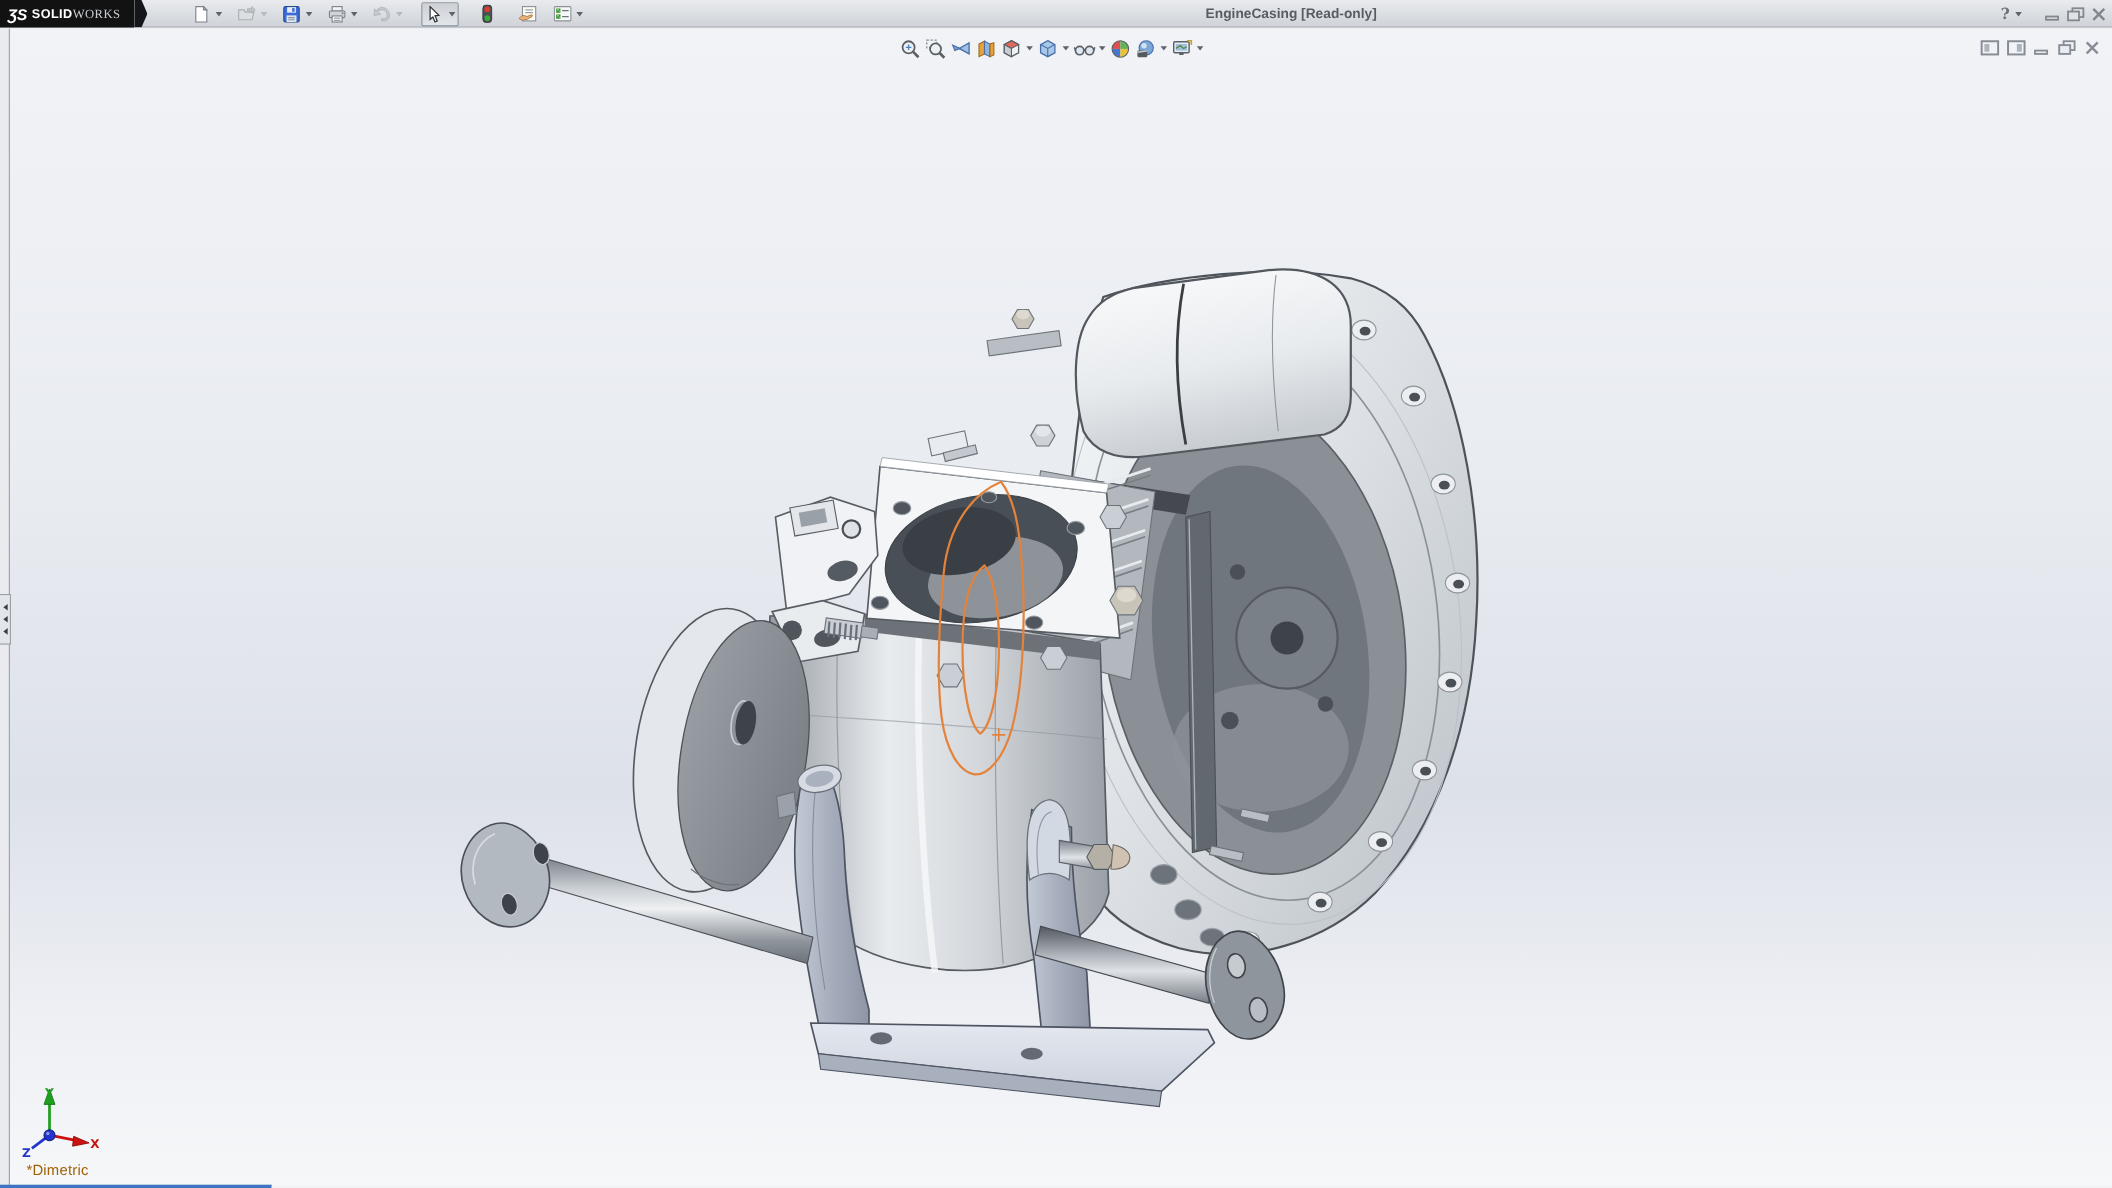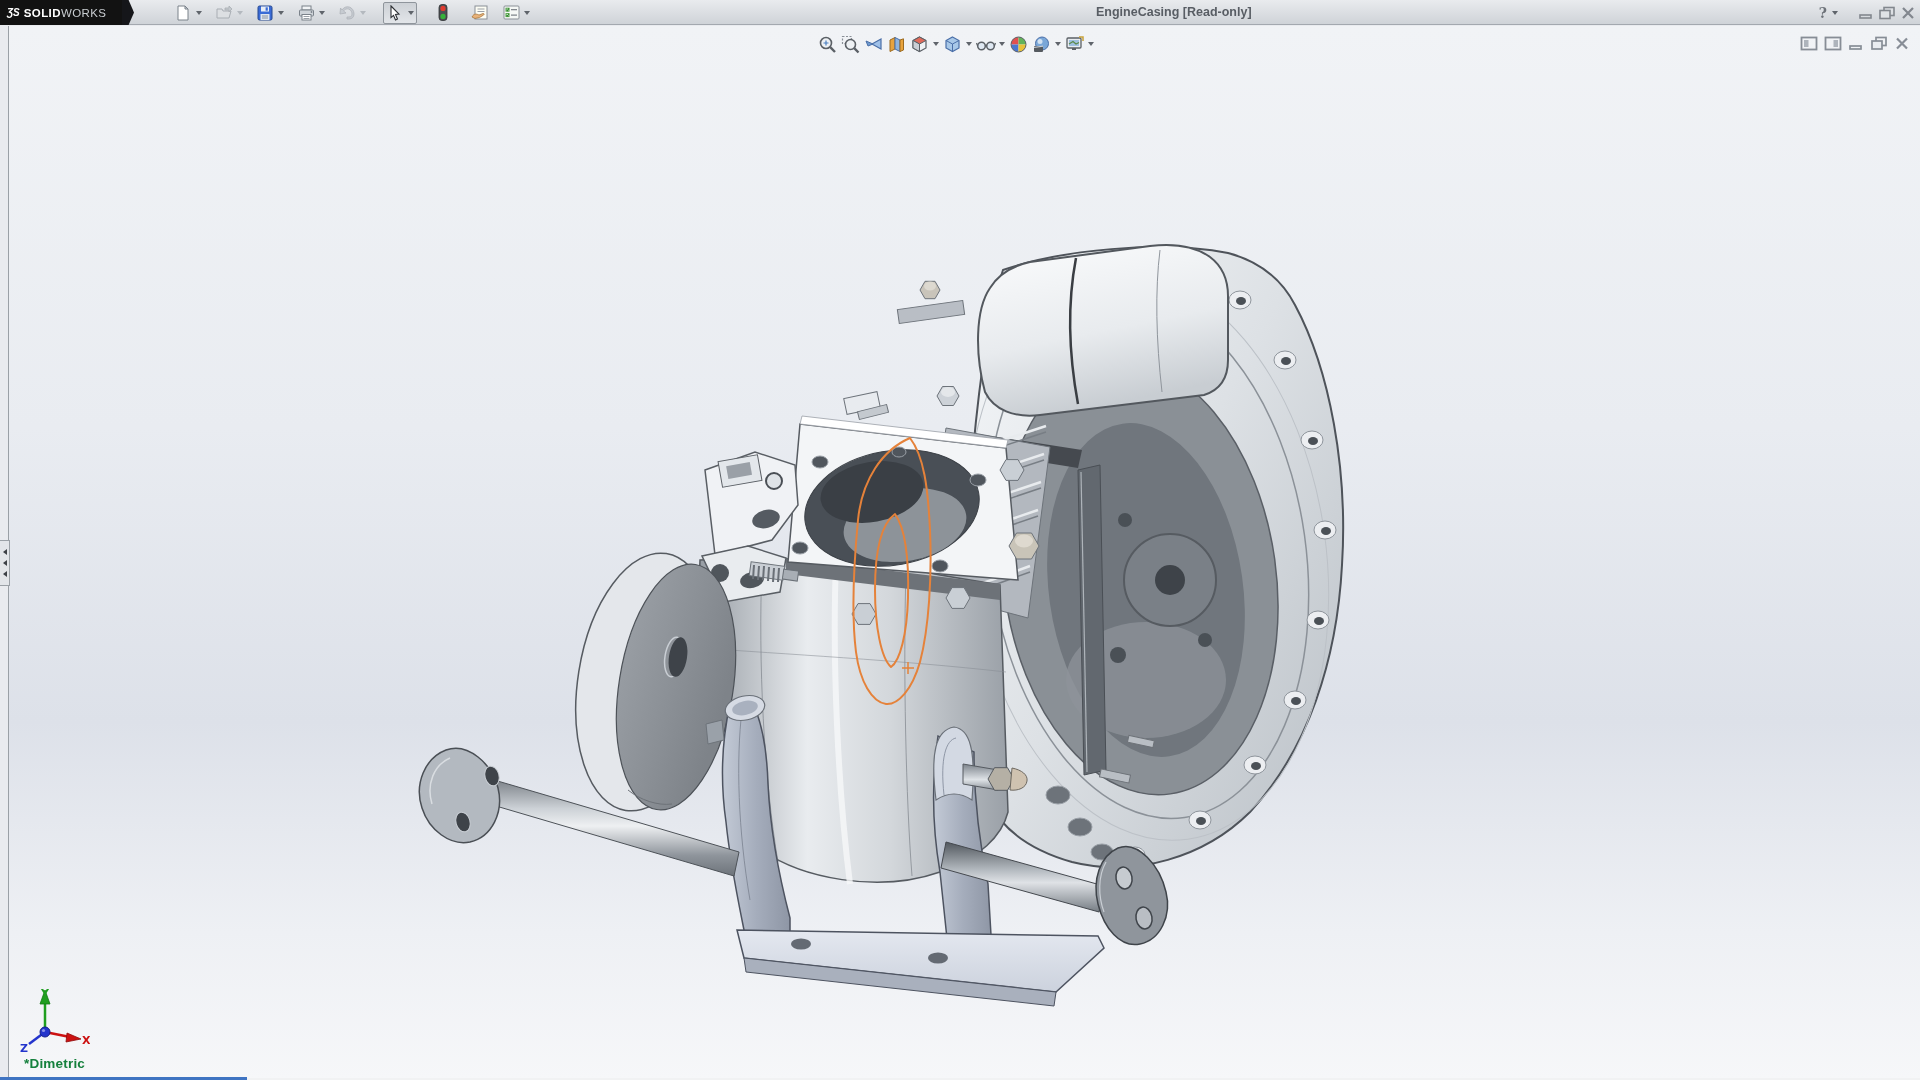--- a/index.html
+++ b/index.html
@@ -4,23 +4,23 @@
 <style>
   * { margin:0; padding:0; box-sizing:border-box; }
   html,body { width:1920px; height:1080px; overflow:hidden;
     font-family:"Liberation Sans", sans-serif; background:#e9ebef; }
 
   
   .titlebar { position:absolute; left:0; top:0; width:1920px; height:25px;
     background:linear-gradient(#e9ebee,#cfd3d8); border-bottom:1px solid #a3a8af; z-index:10; }
   .logo { position:absolute; left:0; top:0; width:122px; height:25px; background:#121212;
     color:#fff; display:flex; align-items:center; padding-left:7px; }
-  .logo .gl { font-style:italic; font-weight:bold; font-size:10px; margin-right:4px; }
+  .logo .gl { font-style:italic; font-weight:bold; font-size:14px; margin-right:4px; }
   .logo .b  { font-weight:bold; font-size:11.5px; letter-spacing:.4px; }
-  .logo .l  { font-weight:normal; font-size:11.5px; color:#c9cdd1; letter-spacing:.4px; }
+  .logo .l  { font-weight:normal; font-size:11.5px; color:#c9cdd1; letter-spacing:.4px;font-family:Liberation Serif, serif; }
   .logo-tab { position:absolute; left:122px; top:0; width:12px; height:25px; background:#15161a;
     clip-path:polygon(0 0, 55% 0, 100% 50%, 55% 100%, 0 100%); }
   .tb-row { position:absolute; left:172px; top:1px; height:23px; display:flex; align-items:center; }
   .tbtn { width:22px; height:22px; display:flex; align-items:center; justify-content:center; }
   .caret { width:10px; height:22px; display:flex; align-items:center; justify-content:center; }
   .caret i { width:0; height:0; border-left:3.5px solid transparent; border-right:3.5px solid transparent;
     border-top:4px solid #5f646b; }
   .caret.dim i { border-top-color:#b4b9bf; }
   .pressed-group { display:flex; align-items:center; border:1px solid #8f959c; background:linear-gradient(#cdd1d6,#e2e5e9);
     border-radius:2px; height:22px; }
@@ -45,22 +45,22 @@
   
   .splitter { position:absolute; left:0px; top:540px; width:10px; height:46px; background:#e2e5e9;
     border:1px solid #9aa0a6; border-left:none; display:flex; flex-direction:column;
     align-items:center; justify-content:center; gap:5px; z-index:6; }
   .splitter i { width:0; height:0; border-top:3.5px solid transparent; border-bottom:3.5px solid transparent;
     border-right:4.5px solid #3c4046; }
 
   
   .triad { position:absolute; left:12px; top:986px; z-index:5; }
   .axis-label { font-size:11px; font-weight:bold; font-family:"DejaVu Sans", sans-serif; }
-  .orient-label { position:absolute; left:24px; top:1056px; font-size:13.5px; font-weight:bold;
-    color:#15803d; z-index:5; letter-spacing:.2px; }
+  .orient-label { position:absolute; left:24px; top:1056px; font-size:13.5px; font-weight:normal;
+    color:#a16207; z-index:5; letter-spacing:.2px; }
   .bottom-line { position:absolute; left:0; bottom:0; width:247px; height:3px; background:#3f74c2; z-index:7; }
   .bottom-rest { position:absolute; left:247px; bottom:0; right:0; height:2px; background:#f1f2f3; z-index:7; }
 </style>
 </head>
 <body>
 
 <div class="titlebar">
   <div class="logo">
     <span class="gl">ƷS</span>
       <span class="b">SOLID</span>

